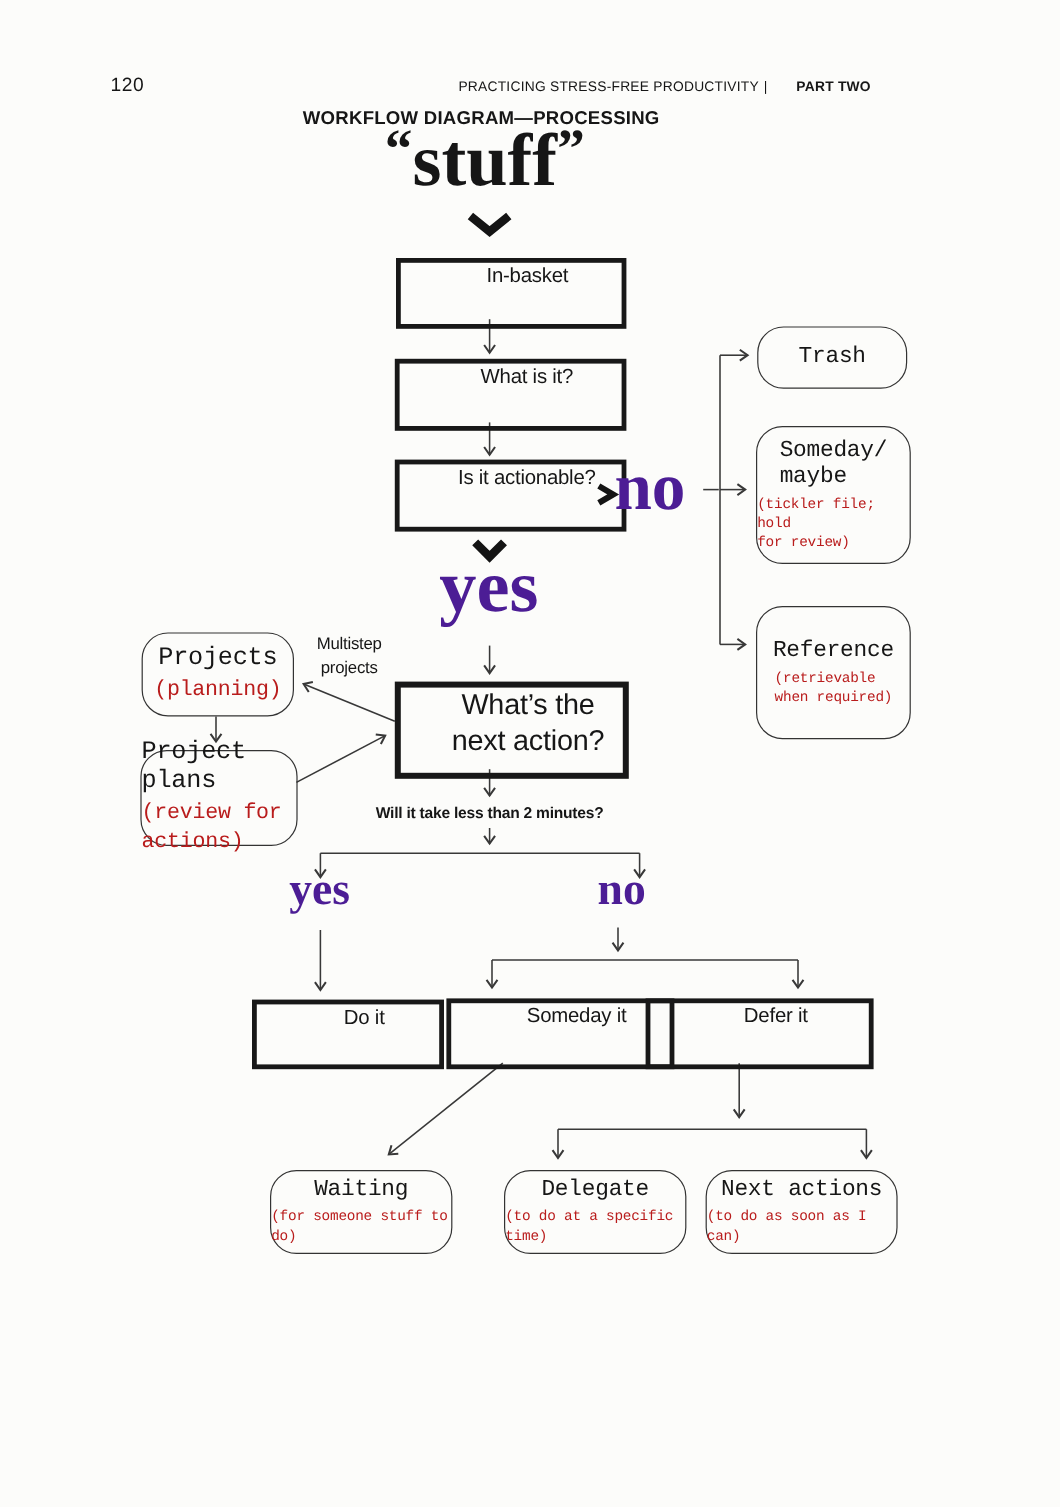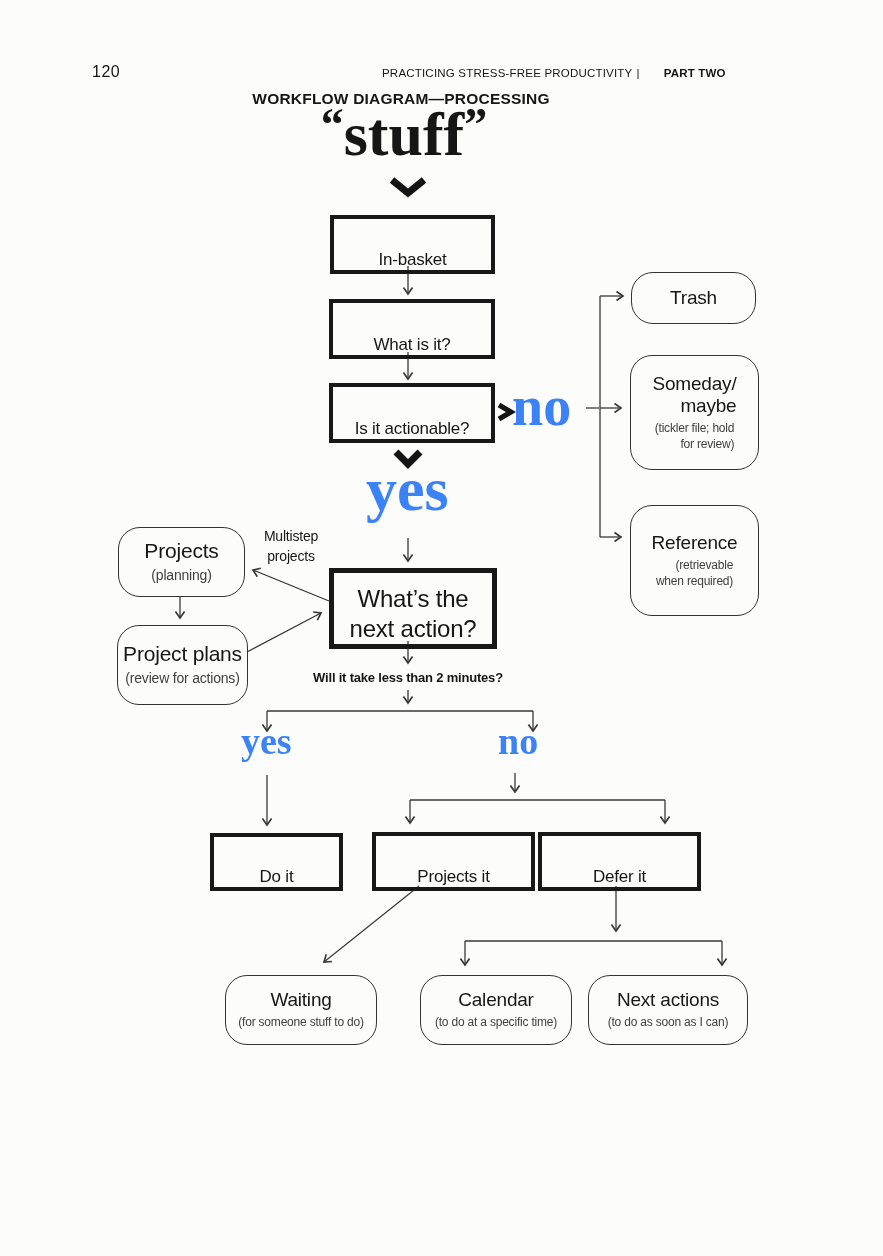--- a/index.html
+++ b/index.html
@@ -9,46 +9,46 @@
     font-family:"Liberation Sans", sans-serif; color:#161616;
   }
   .abs{position:absolute;}
   .pgnum{left:92px; top:63px; font-size:16px; letter-spacing:.5px;}
   .runhead{left:382px; top:67px; font-size:11.5px; letter-spacing:.2px; white-space:nowrap;}
   .runhead .sep{margin:0 4px;}
   .runhead b{letter-spacing:.2px;padding-left:20px;}
   .title{left:401px; top:90px; transform:translateX(-50%); font-size:15.5px; font-weight:bold;
          letter-spacing:.2px; white-space:nowrap;}
   
-  .serif{font-family:"Liberation Serif", serif; font-weight:600; color:#3b82f6; line-height:1;text-align:center;}
+  .serif{font-family:"Liberation Serif", serif; font-weight:600; color:#4c1d95; line-height:1;text-align:center;}
   .stuff{left:404px; top:103px; transform:translateX(-50%); white-space:nowrap;}
   .stuff .w{font-family:"Liberation Serif", serif; font-weight:600; font-size:62px; line-height:1;}
   .stuff .q{font-family:"Liberation Serif", serif; font-weight:600; font-size:46px;
             position:relative; top:-15px; line-height:1;}
   .no-big{left:512px; top:378px; font-size:56px;}
   .yes-big{left:366px; top:458px; font-size:62px;}
   .yes-sm{left:241px; top:722px; font-size:38px;}
   .no-sm{left:498px; top:722px; font-size:38px;}
   
   .rbox{
     border:4px solid #181818; background:transparent;
-    display:flex; align-items:flex-end; justify-content:center; text-align:center;
-    font-size:17px; letter-spacing:-.2px; line-height:1.25;
+    display:flex; align-items:flex-start; justify-content:center; text-align:center;
+    font-size:17px; letter-spacing:-.2px; line-height:1.25;padding-left:27px;
   }
   .rbox.thick{border-width:5px;}
   
   .round{
     border:1.7px solid #333; border-radius:22px; background:transparent;
     display:flex; flex-direction:column; align-items:center; justify-content:center;
-    text-align:right; letter-spacing:-.2px;
+    text-align:left; letter-spacing:-.2px;font-family:Liberation Mono, monospace;
   }
   .round .lbl{font-size:19px; line-height:1.15; white-space:pre-line;}
-  .round .sub{font-size:12px; line-height:1.35; margin-top:3px; white-space:pre-line; color:#404040;}
+  .round .sub{font-size:12px; line-height:1.35; margin-top:3px; white-space:pre-line; color:#b91c1c;}
   .round.big .lbl{font-size:21px;}
-  .round.big .sub{font-size:14px; margin-top:2px;}
+  .round.big .sub{font-size:18px; margin-top:2px;}
   .mlbl{white-space:pre-line;}
   .multistep{left:252px; top:527px; width:78px; font-size:14px; text-align:center; line-height:1.4;
              letter-spacing:-.2px;}
   .twomin{left:408px; top:670px; transform:translateX(-50%); font-size:13px; font-weight:bold;
           white-space:nowrap; letter-spacing:-.2px;}
   svg.overlay{position:absolute; left:0; top:0; pointer-events:none;}
 </style>
 </head>
 <body>
 
@@ -115,21 +115,21 @@
     <span class="mlbl">Is it actionable?</span>
   </div>
   <div class="abs rbox thick" style="left:329px;top:568px;width:158px;height:71px;font-size:24px">
     <span class="mlbl">What’s the
 next action?</span>
   </div>
   <div class="abs rbox" style="left:210px;top:833px;width:125px;height:50px">
     <span class="mlbl">Do it</span>
   </div>
   <div class="abs rbox" style="left:372px;top:832px;width:155px;height:51px">
-    <span class="mlbl">Projects it</span>
+    <span class="mlbl">Someday it</span>
   </div>
   <div class="abs rbox" style="left:538px;top:832px;width:155px;height:51px">
     <span class="mlbl">Defer it</span>
   </div>
 
   <div class="abs round" style="left:631px;top:272px;width:123px;height:50px">
     <span class="lbl">Trash</span>
   </div>
   <div class="abs round" style="left:630px;top:355px;width:127px;height:113px">
     <span class="lbl">Someday/
@@ -150,21 +150,21 @@
   <div class="abs round big" style="left:117px;top:625px;width:129px;height:78px">
     <span class="lbl">Project plans</span>
     <span class="sub">(review for actions)</span>
   </div>
 
   <div class="abs round" style="left:225px;top:975px;width:150px;height:68px">
     <span class="lbl">Waiting</span>
     <span class="sub">(for someone stuff to do)</span>
   </div>
   <div class="abs round" style="left:420px;top:975px;width:150px;height:68px">
-    <span class="lbl">Calendar</span>
+    <span class="lbl">Delegate</span>
     <span class="sub">(to do at a specific time)</span>
   </div>
   <div class="abs round" style="left:588px;top:975px;width:158px;height:68px">
     <span class="lbl">Next actions</span>
     <span class="sub">(to do as soon as I can)</span>
   </div>
 
   <div class="abs serif no-big">no</div>
   <div class="abs serif yes-big">yes</div>
   <div class="abs serif yes-sm">yes</div>

